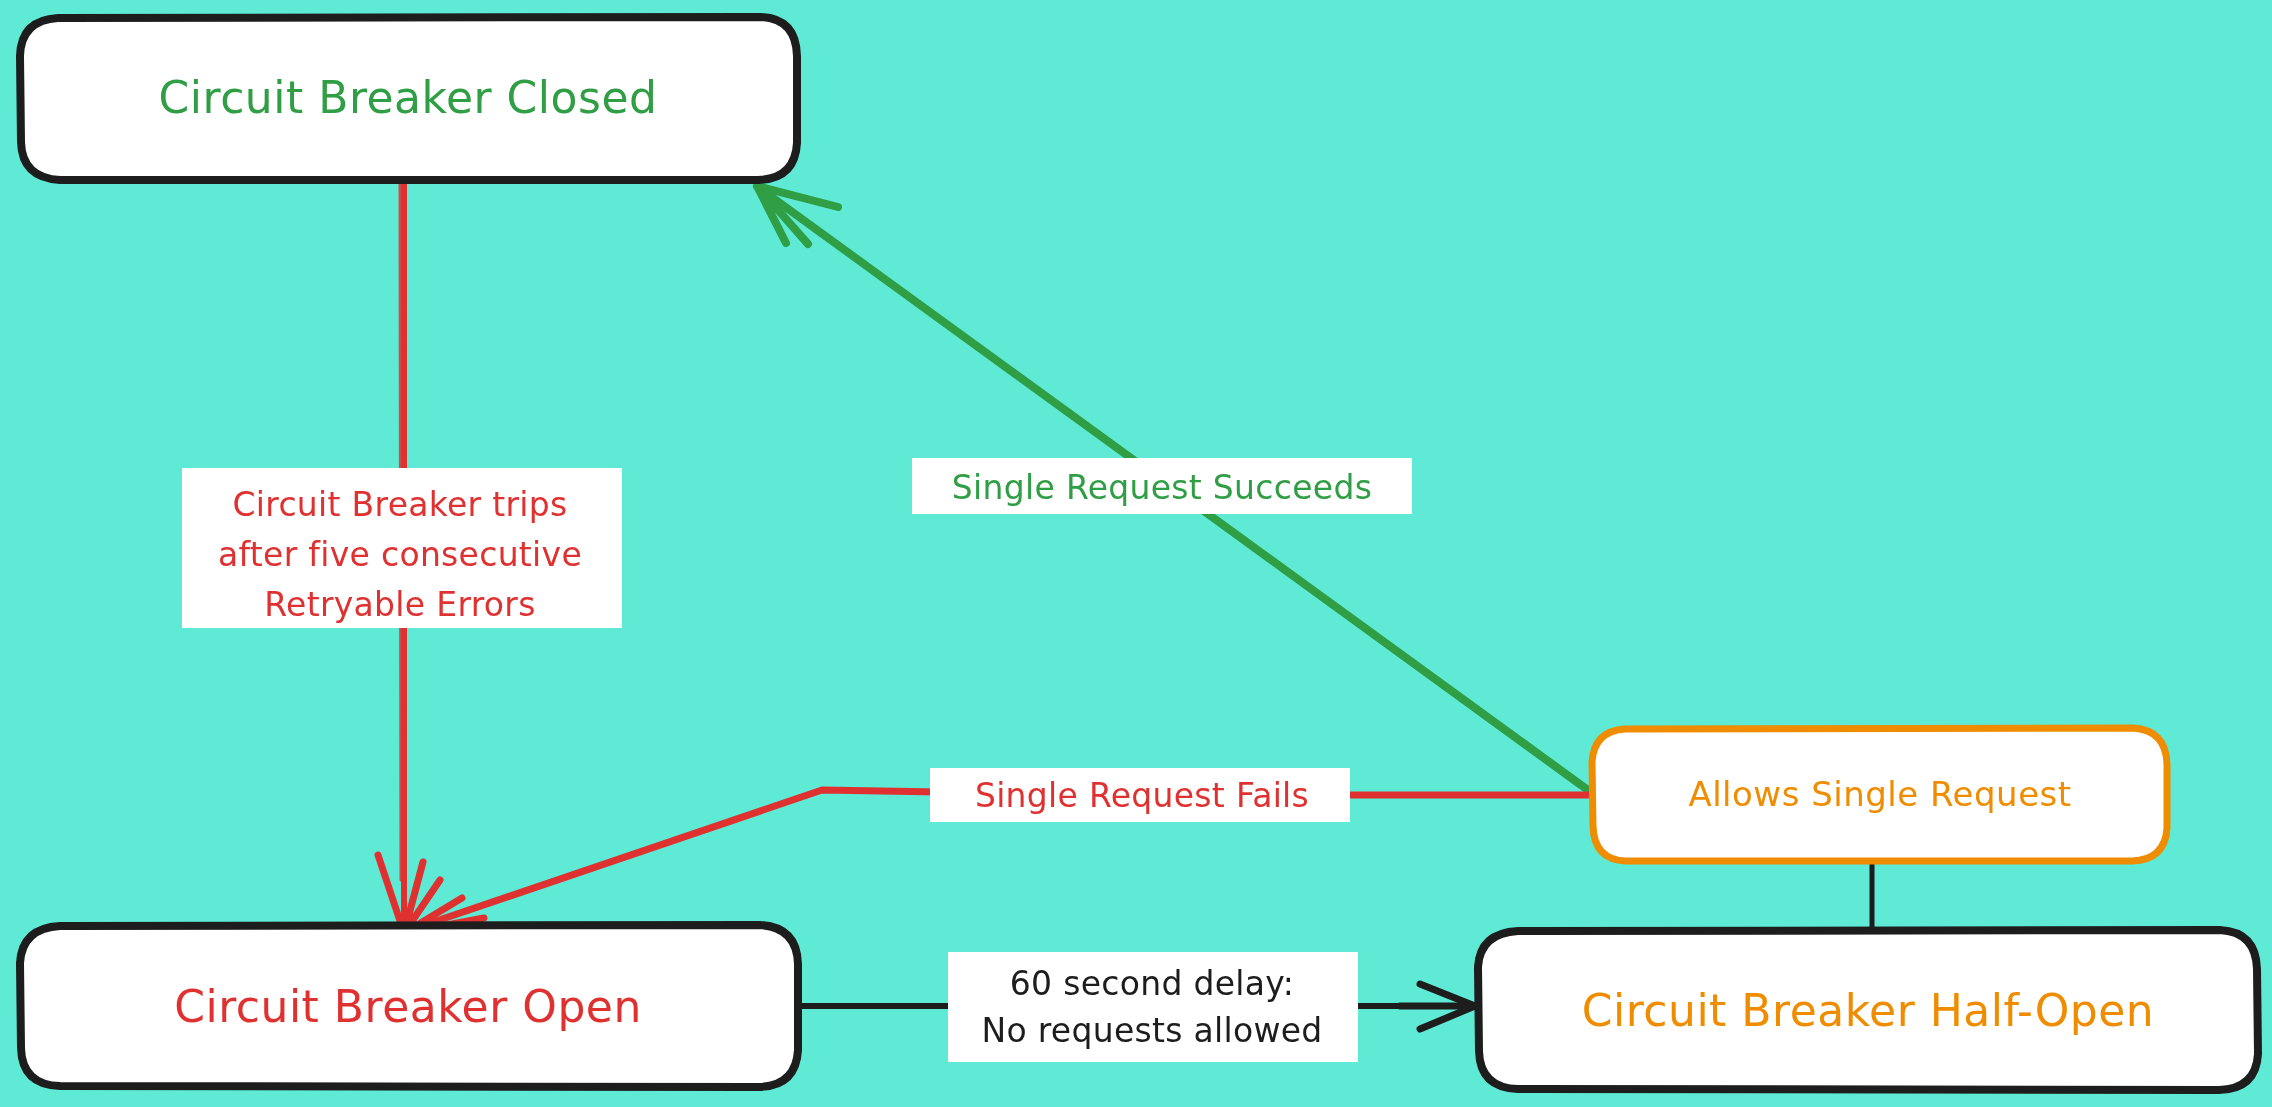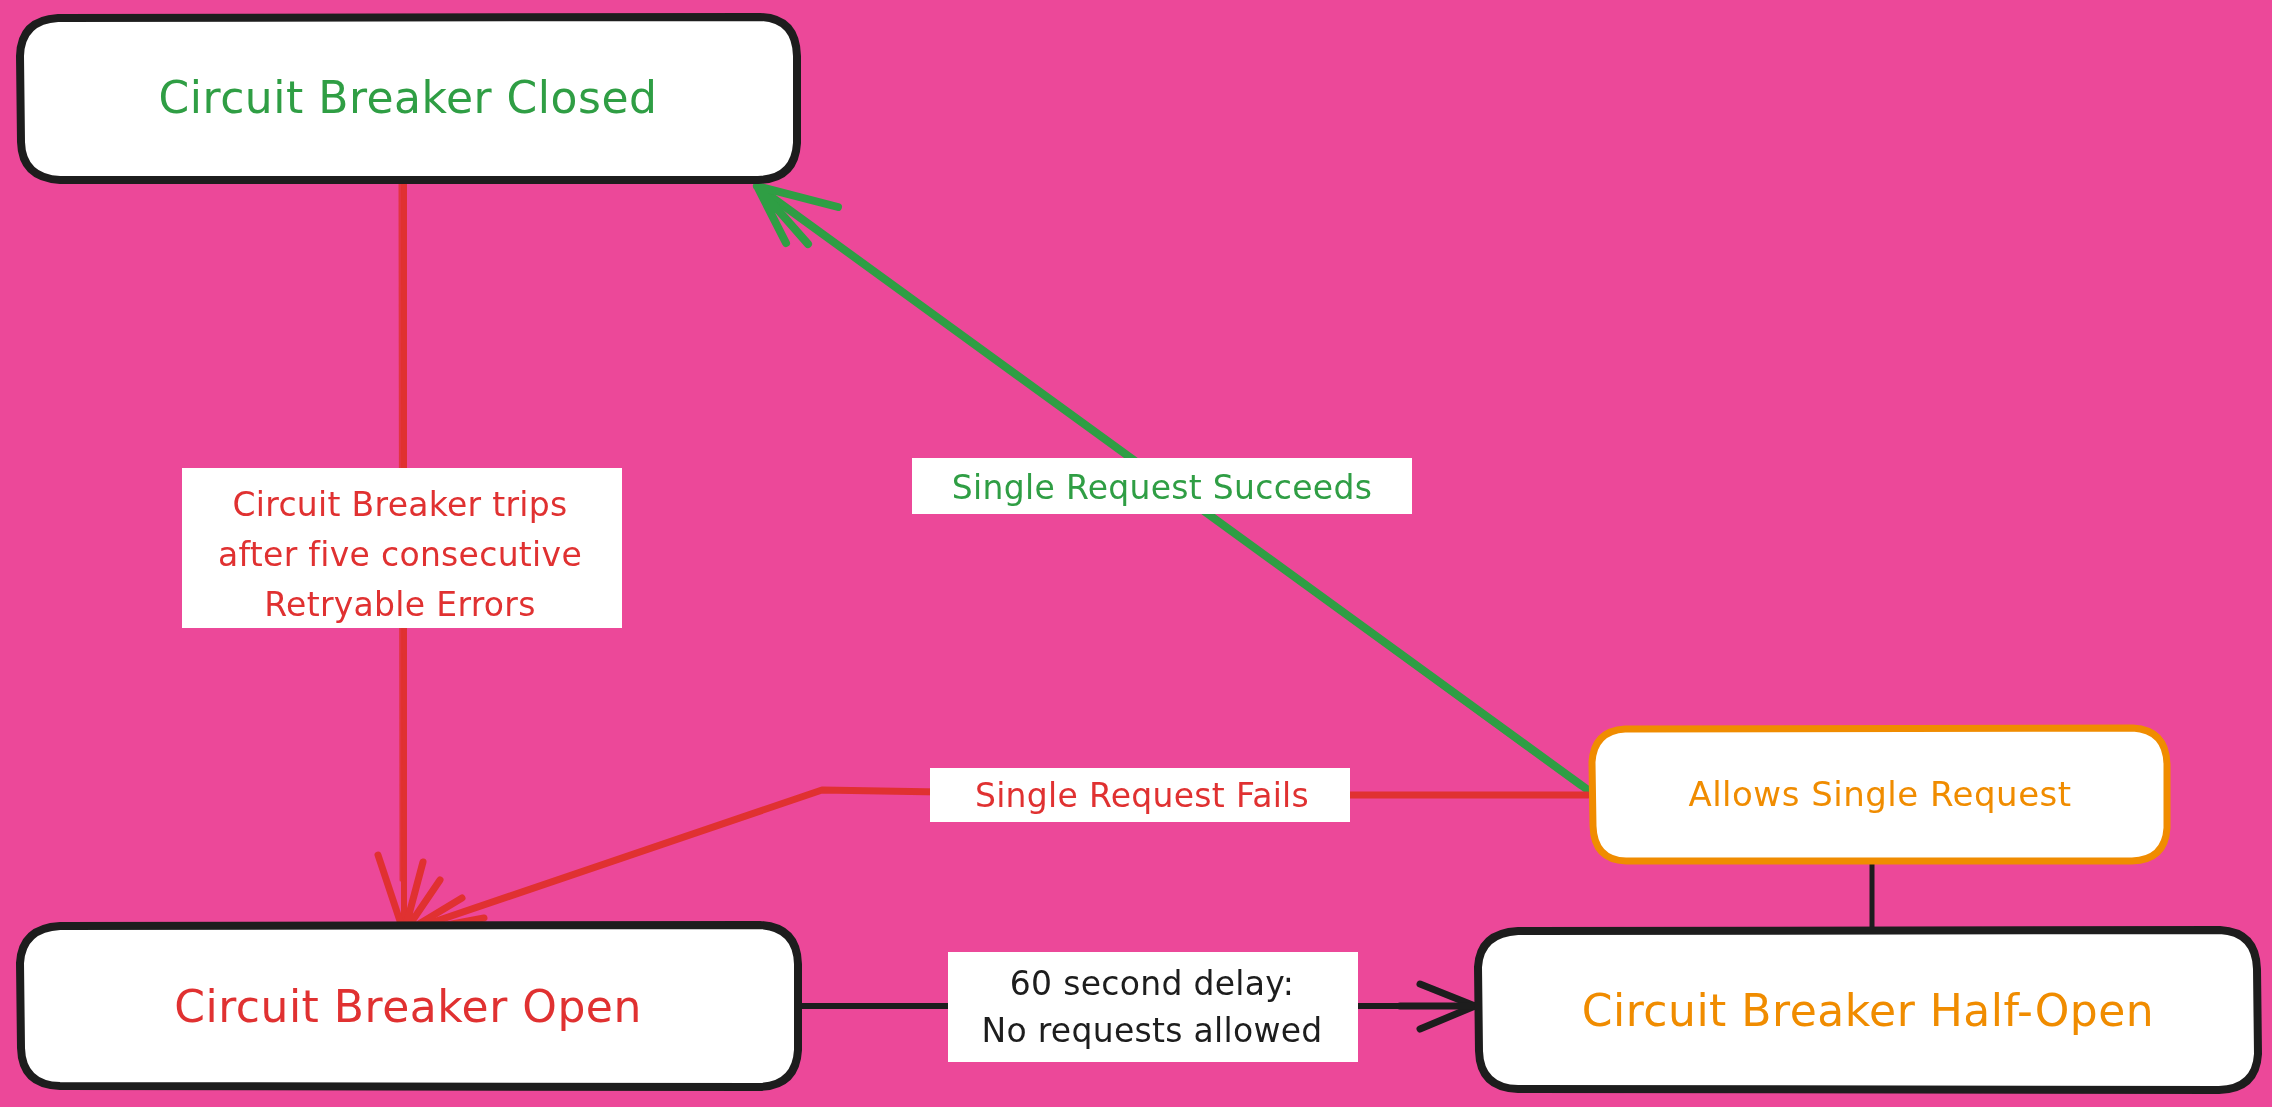--- a/index.html
+++ b/index.html
@@ -7,21 +7,21 @@
     padding: 0;
     background: #ffffff;
   }
   body {
     font-family: "DejaVu Sans", sans-serif;
   }
   #diagram-root {
     position: relative;
     width: 2272px;
     height: 1107px;
-    background: #ec4899;
+    background: #5eead4;
     overflow: hidden;
   }
   #diagram-svg {
     position: absolute;
     top: 0;
     left: 0;
     width: 2272px;
     height: 1107px;
   }
   .node-label {

